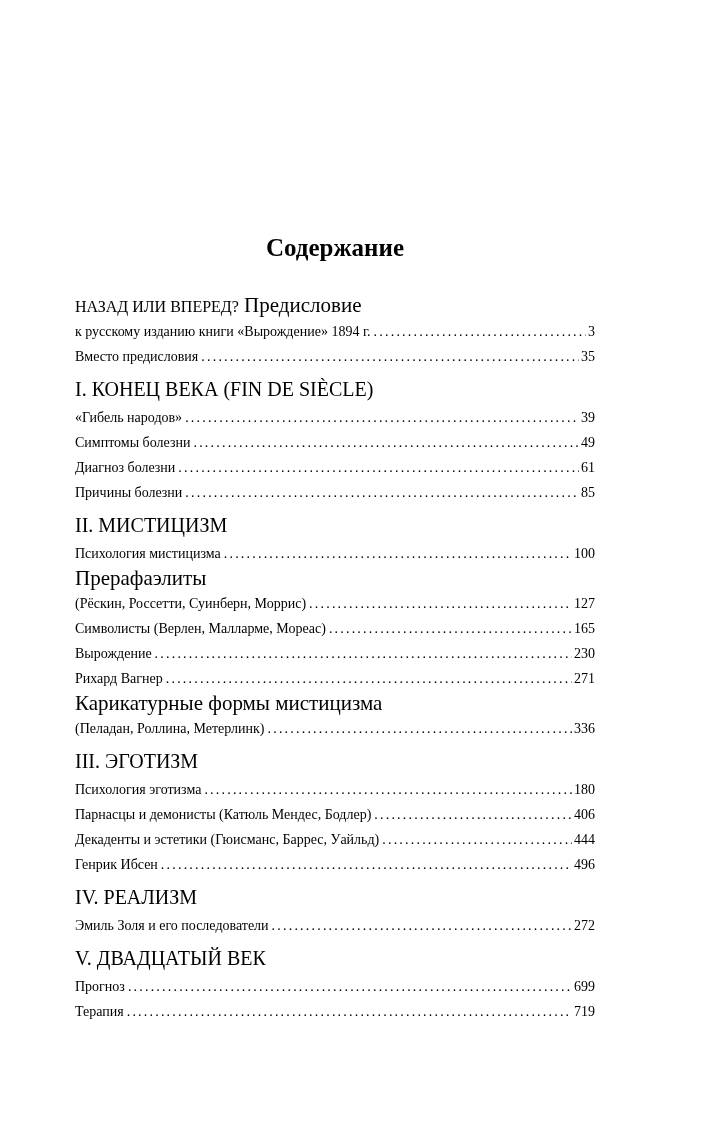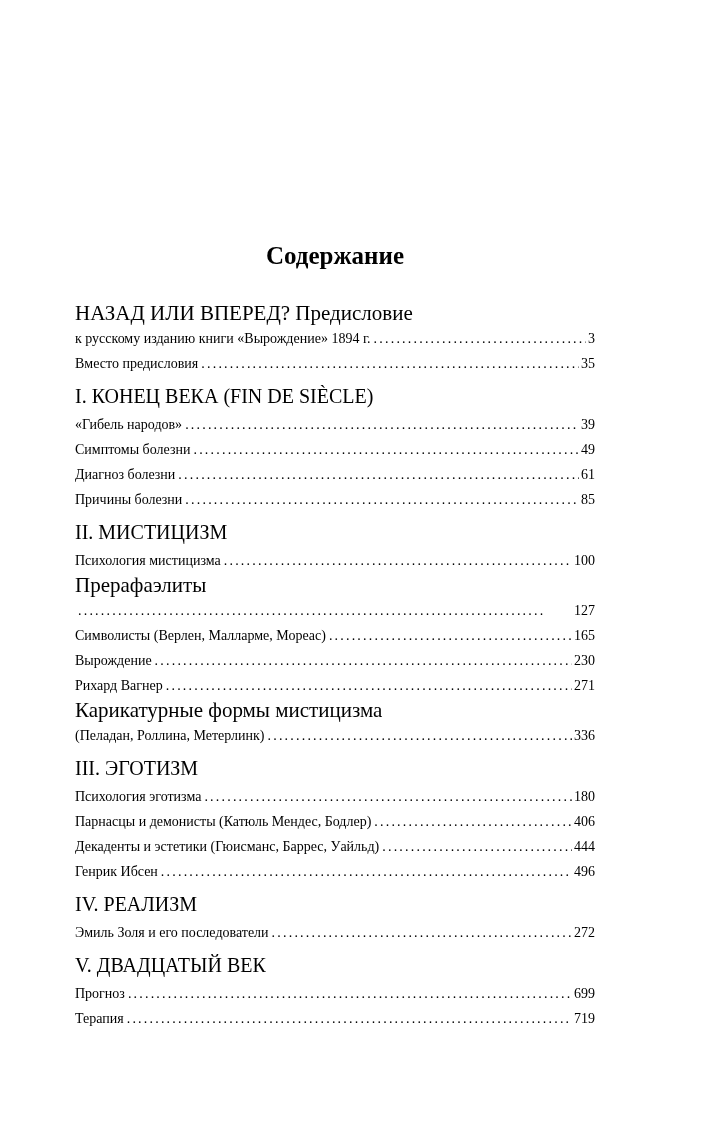--- a/index.html
+++ b/index.html
@@ -12,21 +12,21 @@
     width: 709px;
     height: 1122px;
     background: #ffffff;
     color: #000000;
     font-family: "Liberation Serif", "DejaVu Serif", serif;
     overflow: hidden;
   }
   .content {
     position: absolute;
     left: 75px;
-    top: 8px;
+    top: 0;
     width: 520px;
     padding-top: 234px;
   }
   .title {
     font-size: 25px;
     font-weight: bold;
     line-height: 28px;
     text-align: center;
     margin: 0 0 31px 0;
   }
@@ -62,21 +62,21 @@
   }
   .toc-dots::after {
     content: "..................................................................................";
   }
   .toc-page {
     flex: 0 0 auto;
     padding-left: 2px;
     white-space: nowrap;
   }
   .smallcaps {
-    font-size: 21px;
+    font-size: 16px;
   }
 </style>
 </head>
 <body>
 
 <div class="page">
   <div class="content">
     <h1 class="title">Содержание</h1>
     <div>
         <div class="toc-section">
@@ -117,20 +117,21 @@
         </div>
         <div class="toc-section">
           <div class="toc-heading">II. МИСТИЦИЗМ</div>
           <div class="toc-row">
             <span class="toc-label">Психология мистицизма</span>
             <span class="toc-dots"></span>
             <span class="toc-page">100</span>
           </div>
           <div class="toc-preline">Прерафаэлиты</div>
           <div class="toc-row">
+            <span class="toc-label">(Рёскин, Россетти, Суинберн, Моррис)</span>
             <span class="toc-dots"></span>
             <span class="toc-page">127</span>
           </div>
           <div class="toc-row">
             <span class="toc-label">Символисты (Верлен, Малларме, Мореас)</span>
             <span class="toc-dots"></span>
             <span class="toc-page">165</span>
           </div>
           <div class="toc-row">
             <span class="toc-label">Вырождение</span>

